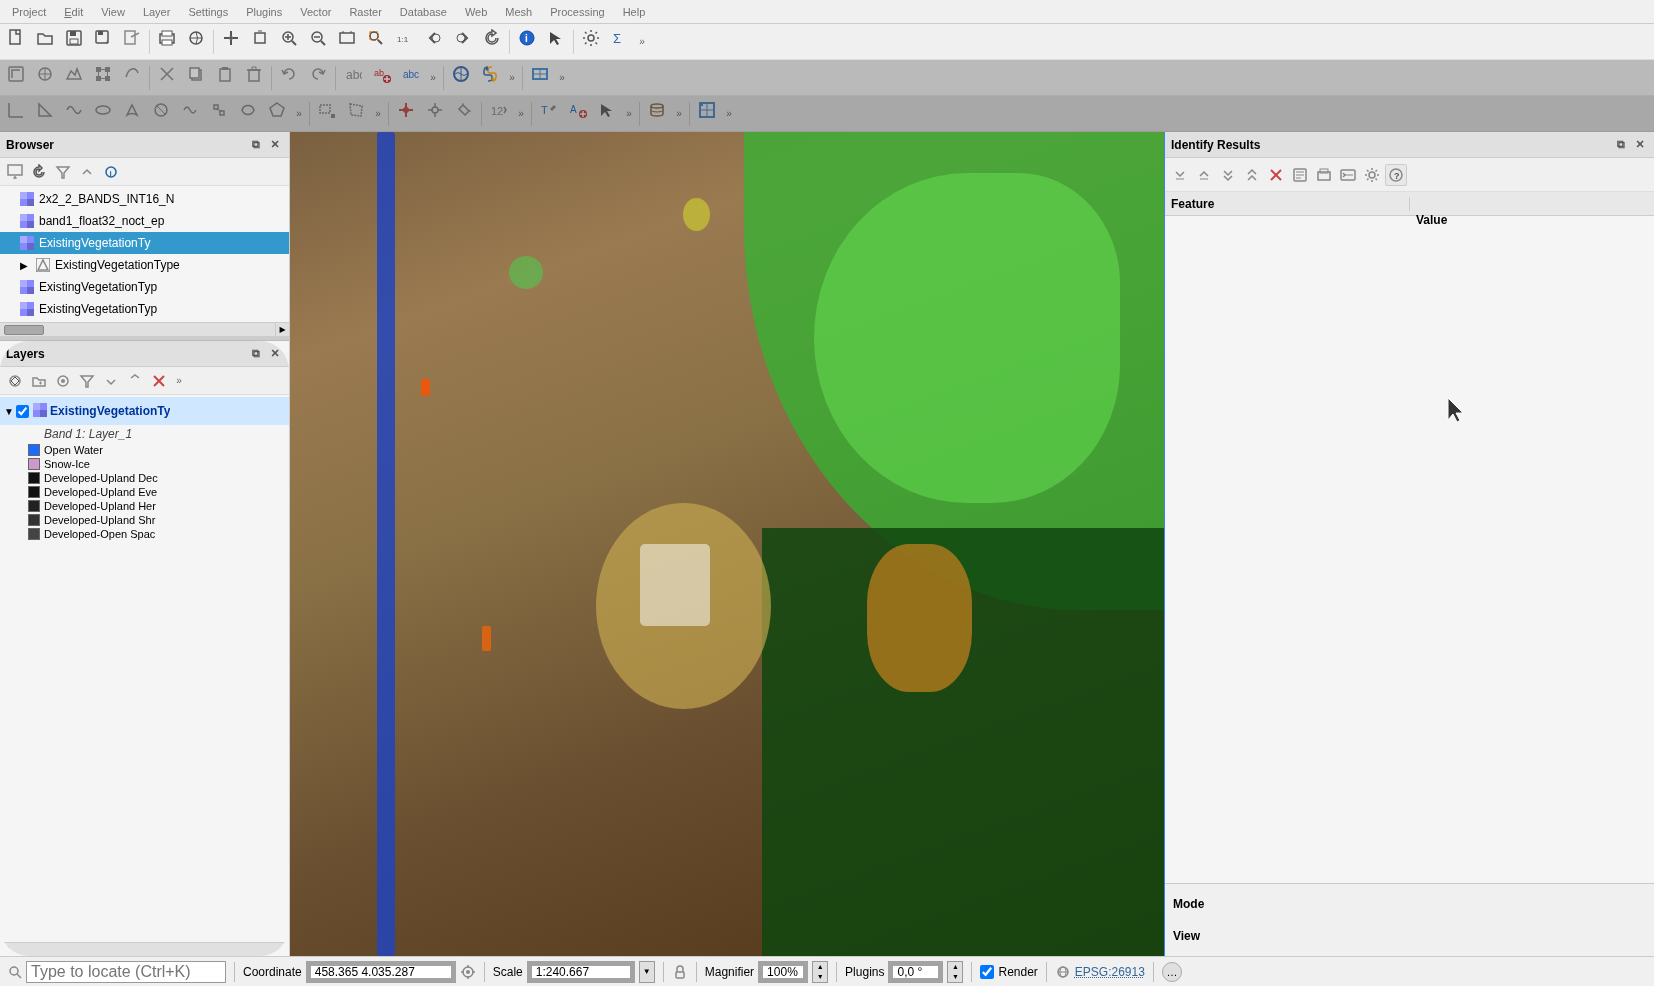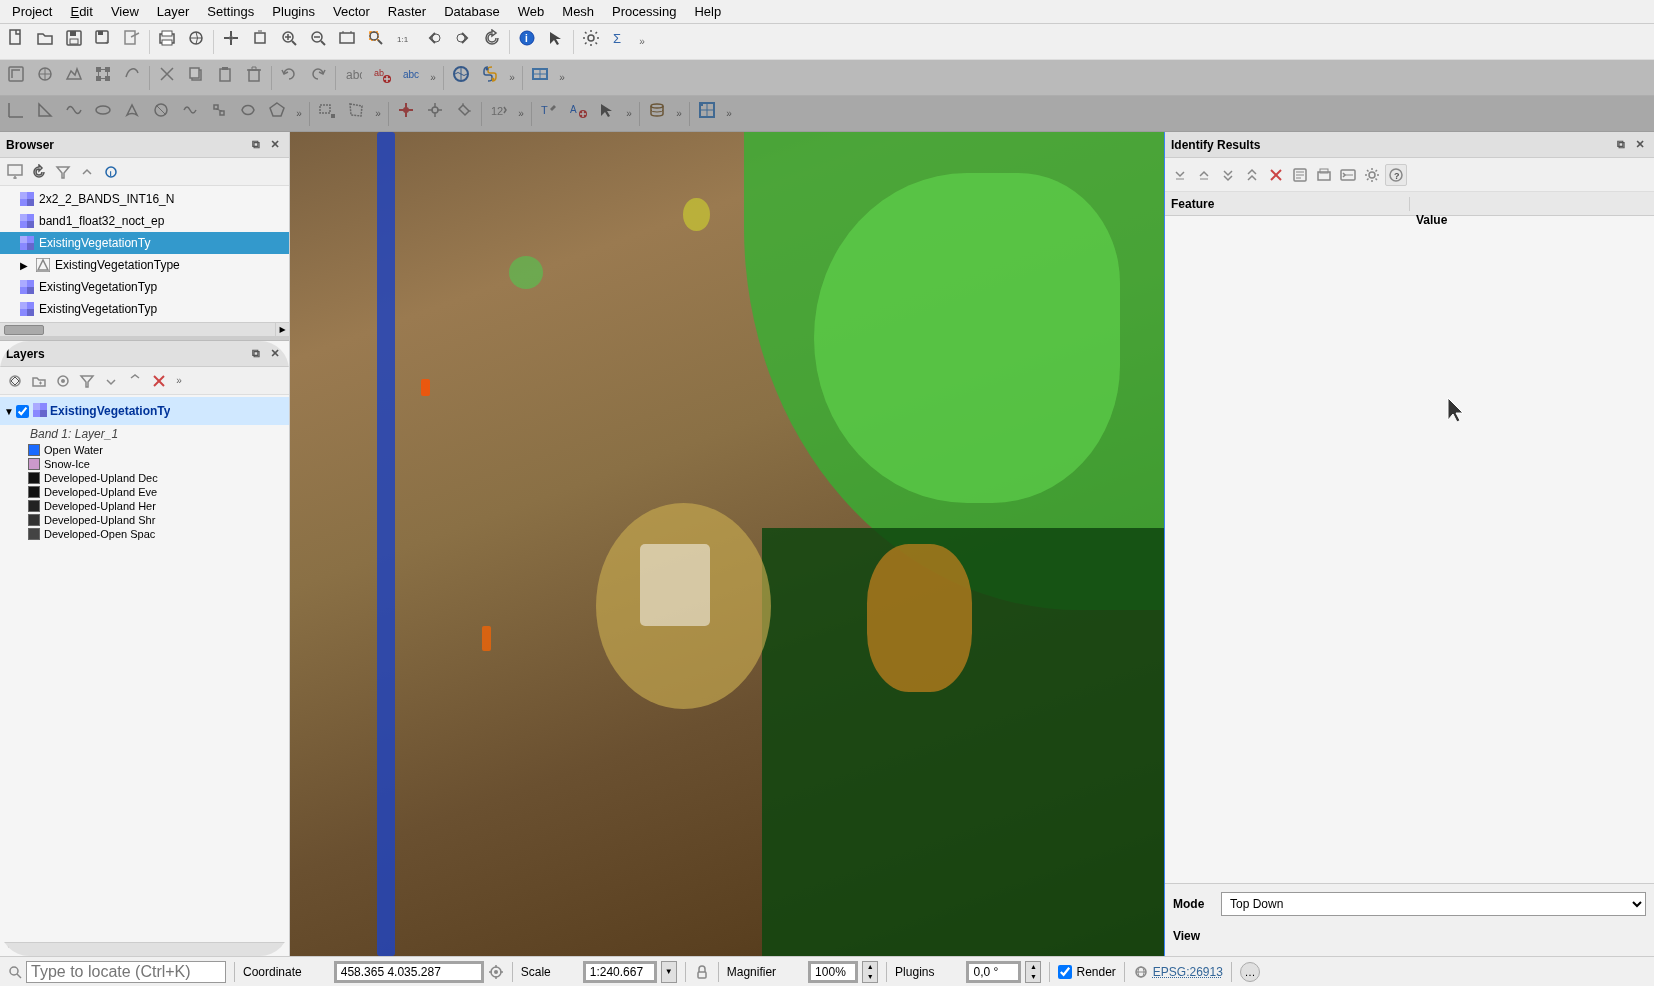--- a/index.html
+++ b/index.html
@@ -11,22 +11,22 @@
       height: 24px;
       display: flex;
       align-items: center;
       padding: 0 4px;
       border-bottom: 1px solid #ccc;
       gap: 2px;
     }
     .menu-item {
       padding: 2px 8px;
       cursor: pointer;
-      font-size: 13px;
-      color: #000000;
+      font-size: 11px;
+      color: #737373;
     }
     .menu-item u { text-decoration: underline; }
     .tb-separator { width: 1px; height: 24px; background: #ccc; margin: 0 2px; }
 
     
     #app {
       display: flex;
       flex-direction: column;
       width: 1654px;
       height: 986px;
@@ -208,25 +208,24 @@
       gap: 8px;
       font-size: 12px;
     }
     .status-field {
       display: flex;
       align-items: center;
       gap: 4px;
     }
     .status-input {
       height: 22px;
-      border: 3px solid #a3a3a3;
+      border: 5px solid #a3a3a3;
       background: white;
       padding: 0 4px;
       font-size: 12px;
-      margin-left: 28px;
     }
     #locate-input {
       width: 200px;
       height: 22px;
       border: 1px solid #999;
       background: white;
       padding: 0 4px;
       font-size: 12px;
     }
     .status-divider { width: 1px; height: 20px; background: #bbb; }
@@ -876,21 +875,21 @@
             <span style="margin-right:3px;">
               <svg width="14" height="14" viewBox="0 0 14 14">
                   <rect x="0" y="0" width="14" height="14" fill="#8888ff"></rect>
                   <rect x="0" y="0" width="7" height="7" fill="#aaaaff"></rect>
                   <rect x="7" y="7" width="7" height="7" fill="#6666cc"></rect>
                 </svg>
             </span>
             <span style="font-size:12px; font-weight:bold; color:#003399; overflow:hidden; white-space:nowrap;">ExistingVegetationTy</span>
           </div>
 
-          <div style="padding: 2px 30px; font-size:12px; font-style:italic; color:#444;">Band 1: Layer_1</div>
+          <div style="padding: 2px 44px; font-size:12px; font-style:italic; color:#444;">Band 1: Layer_1</div>
 
           <div class="legend-item">
             <div class="color-swatch" style="background:#1a6aff;"></div>
             <span>Open Water</span>
           </div>
           <div class="legend-item">
             <div class="color-swatch" style="background:#cc99cc;"></div>
             <span>Snow-Ice</span>
           </div>
           <div class="legend-item">
@@ -1033,25 +1032,20 @@
       <div style="flex:1; position:relative; min-height:500px;">
 
         <svg style="position:absolute; top:180px; left:280px;" width="24" height="30" viewBox="0 0 24 30">
           <path d="M3,2 L3,24 L8,18 L12,26 L15,24.5 L11,17 L18,17 Z" fill="#333" stroke="#fff" stroke-width="1"></path>
         </svg>
       </div>
 
       <div id="identify-bottom">
         <div class="mode-row">
           <span class="mode-label">Mode</span>
-          <select class="mode-select">
-            <option>Top Down</option>
-            <option>Current Layer</option>
-            <option>Below Cursor</option>
-          </select>
         </div>
         <div class="mode-row" style="margin-top:4px;">
           <span class="mode-label">View</span>
         </div>
       </div>
     </div>
 
   </div>
 
   <div id="statusbar">
@@ -1071,21 +1065,21 @@
           <circle cx="8" cy="8" r="2" fill="#888"></circle>
           <line x1="8" y1="1" x2="8" y2="4" stroke="#888" stroke-width="1.5"></line>
           <line x1="8" y1="12" x2="8" y2="15" stroke="#888" stroke-width="1.5"></line>
           <line x1="1" y1="8" x2="4" y2="8" stroke="#888" stroke-width="1.5"></line>
           <line x1="12" y1="8" x2="15" y2="8" stroke="#888" stroke-width="1.5"></line>
         </svg>
     </div>
     <div class="status-divider"></div>
     <div class="status-field">
       <span>Scale</span>
-      <input type="text" class="status-input" value="1:240.667" style="width: 74px;">
+      <input type="text" class="status-input" value="1:240.667" style="width: 108px;">
       <div style="width:16px; height:22px; background:#e0e0e0; border:1px solid #999; display:flex; align-items:center; justify-content:center; cursor:pointer; font-size:8px;">▼</div>
     </div>
     <div class="status-divider"></div>
     <div class="status-field">
       <svg width="16" height="16" viewBox="0 0 16 16" style="cursor:pointer;">
           <rect x="4" y="8" width="8" height="6" rx="1" fill="none" stroke="#888" stroke-width="1.5"></rect>
           <path d="M5,8 L5,5 A3,3 0 0,1 11,5 L11,8" fill="none" stroke="#888" stroke-width="1.5"></path>
         </svg>
     </div>
     <div class="status-divider"></div>

